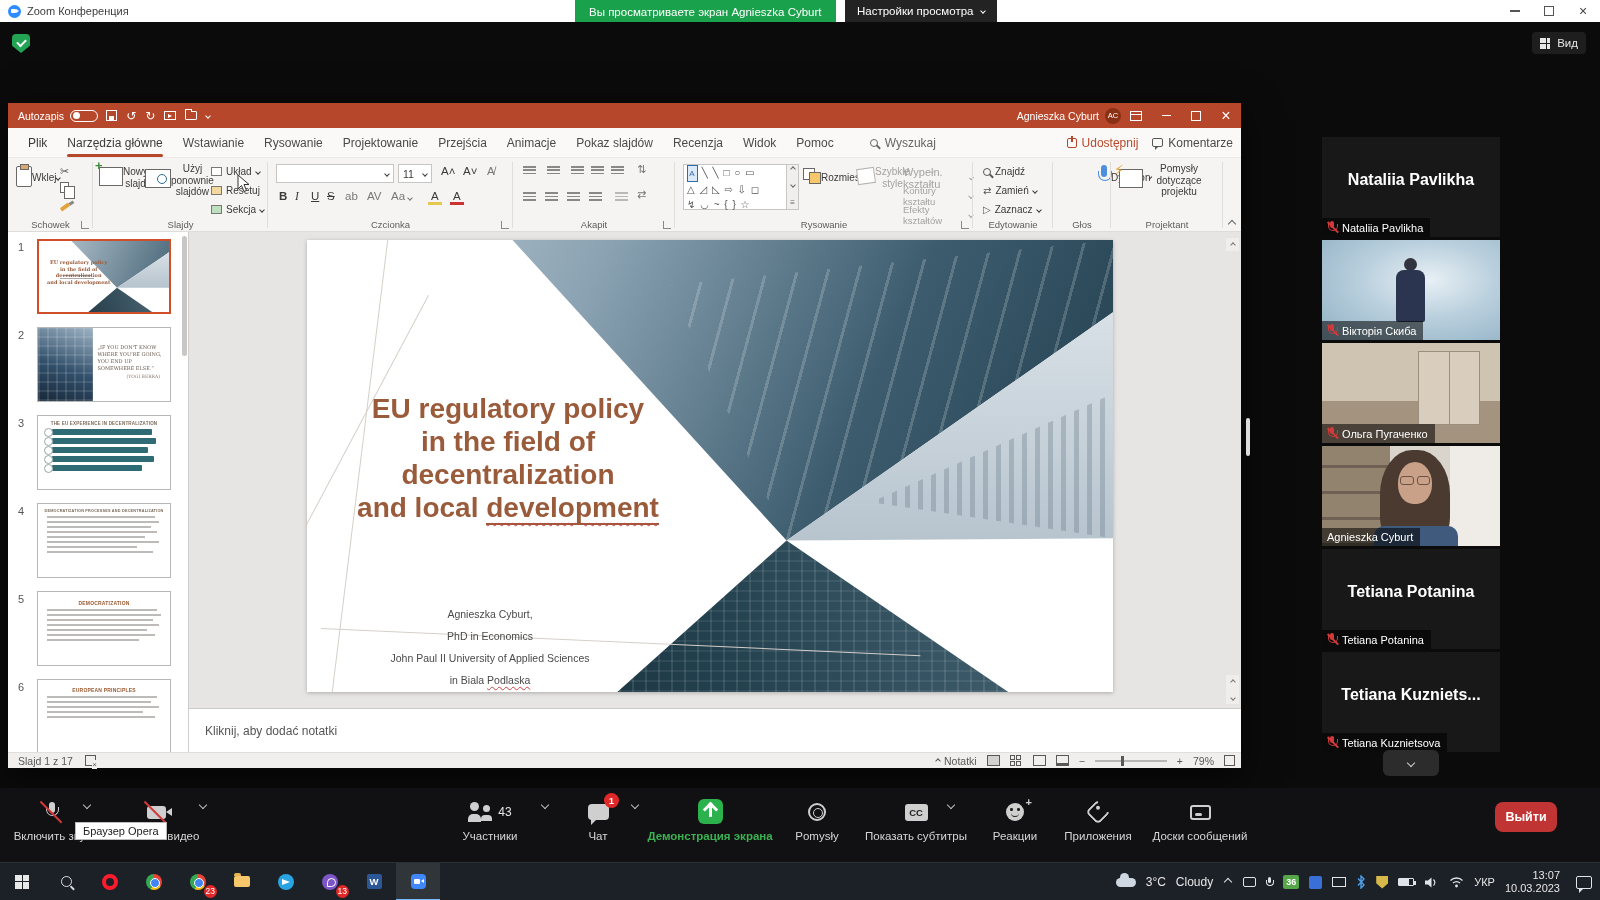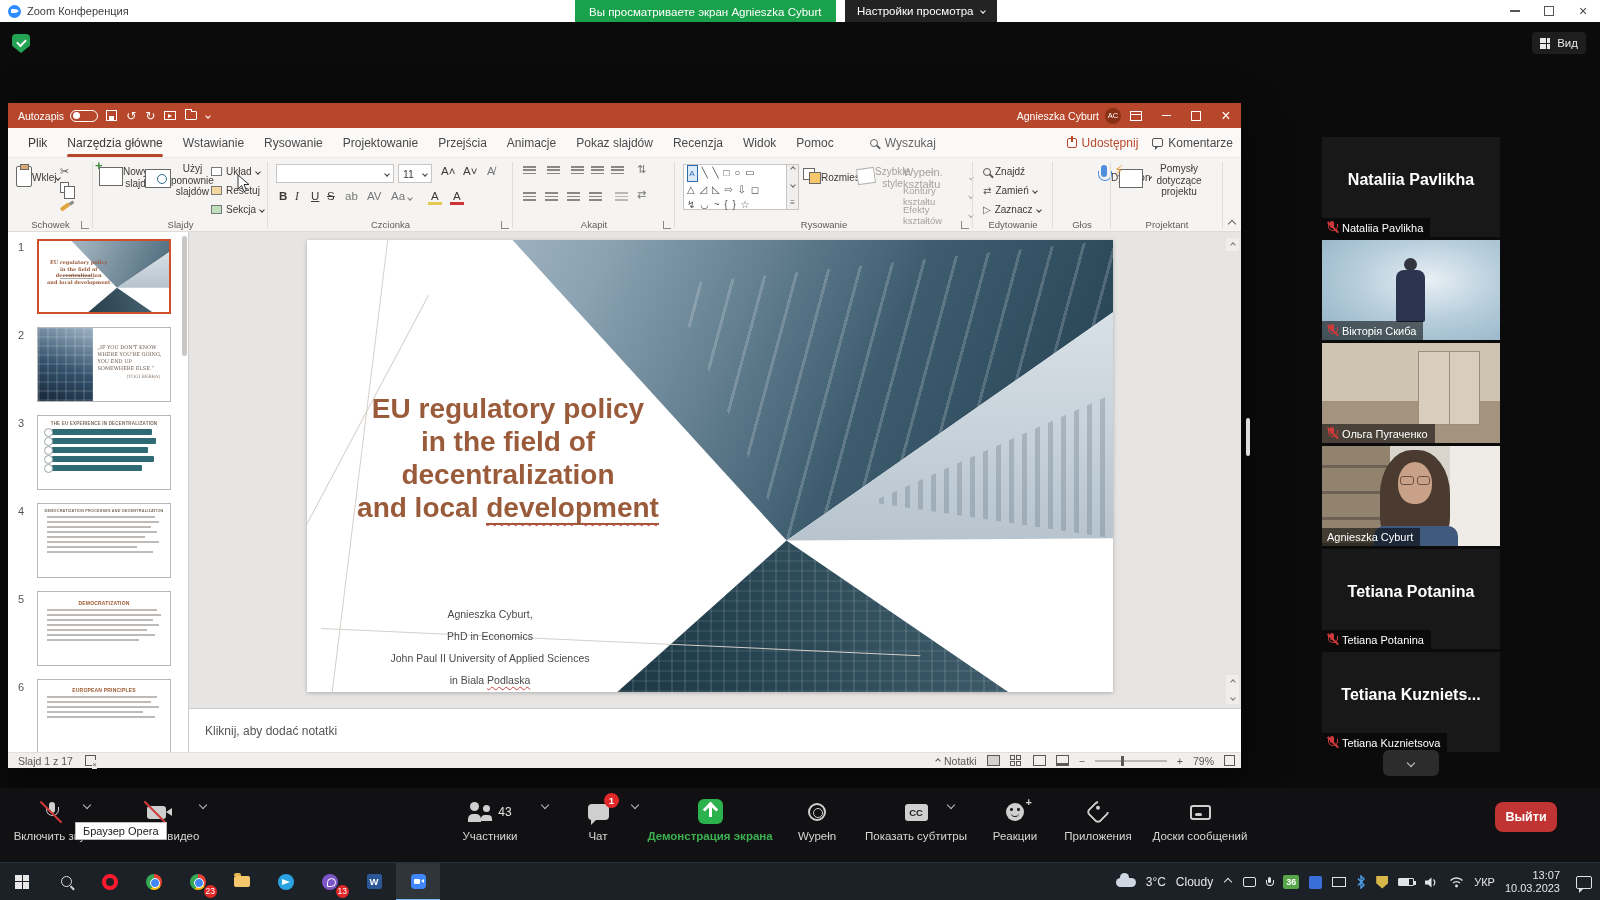--- a/index.html
+++ b/index.html
@@ -792,21 +792,21 @@
       <span class="ico-wrap" style="height:26px;">
           <span class="share-g"></span>
         </span>
       <span class="lab lab-green">Демонстрация экрана</span>
     </div>
 
     <div class="tbtn" style="left:778px;top:12px;width:78px;">
       <span class="ico-wrap">
           <span class="rec-ico"></span>
         </span>
-      <span class="lab">Wypełn</span>
+      <span class="lab">Pomysły</span>
     </div>
 
     <div class="tbtn" style="left:856px;top:12px;width:120px;">
       <span class="ico-wrap">
           <span class="cc-ico">CC</span>
         </span>
       <span class="lab">Показать субтитры</span>
     </div>
     <i class="cv chev-att" style="left:948px;"></i>
 

